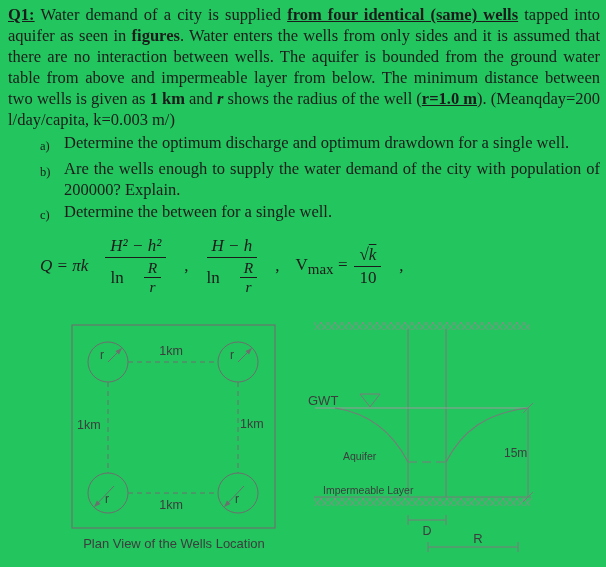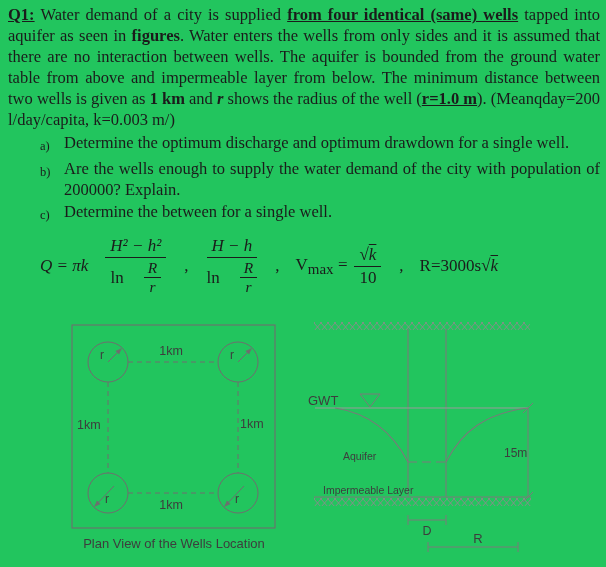--- a/index.html
+++ b/index.html
@@ -89,21 +89,20 @@
     <span>
       <span>V</span><span class="vsub">max</span>
       <span>=</span>
     </span>
     <span class="frac" style="margin-left:-8px;">
       <span class="ftop"><span>√</span><span class="sqrtarg math">k</span></span>
       <span class="fbot">10</span>
     </span>
     <span class="comma">,</span>
 
-    <span><span>R=3000s</span><span>√</span><span class="sqrtarg math">k</span></span>
   </div>
 
   <svg class="figsvg" style="left:60px;top:316px;" width="232" height="246" viewBox="0 0 232 246">
     <rect x="12" y="9" width="203" height="203" fill="none" stroke="#6e6e6e" stroke-width="1.1"></rect>
 
     <circle cx="48" cy="46" r="20" fill="none" stroke="#6e6e6e" stroke-width="1"></circle>
     <circle cx="178" cy="46" r="20" fill="none" stroke="#6e6e6e" stroke-width="1"></circle>
     <circle cx="48" cy="177" r="20" fill="none" stroke="#6e6e6e" stroke-width="1"></circle>
     <circle cx="178" cy="177" r="20" fill="none" stroke="#6e6e6e" stroke-width="1"></circle>
 

